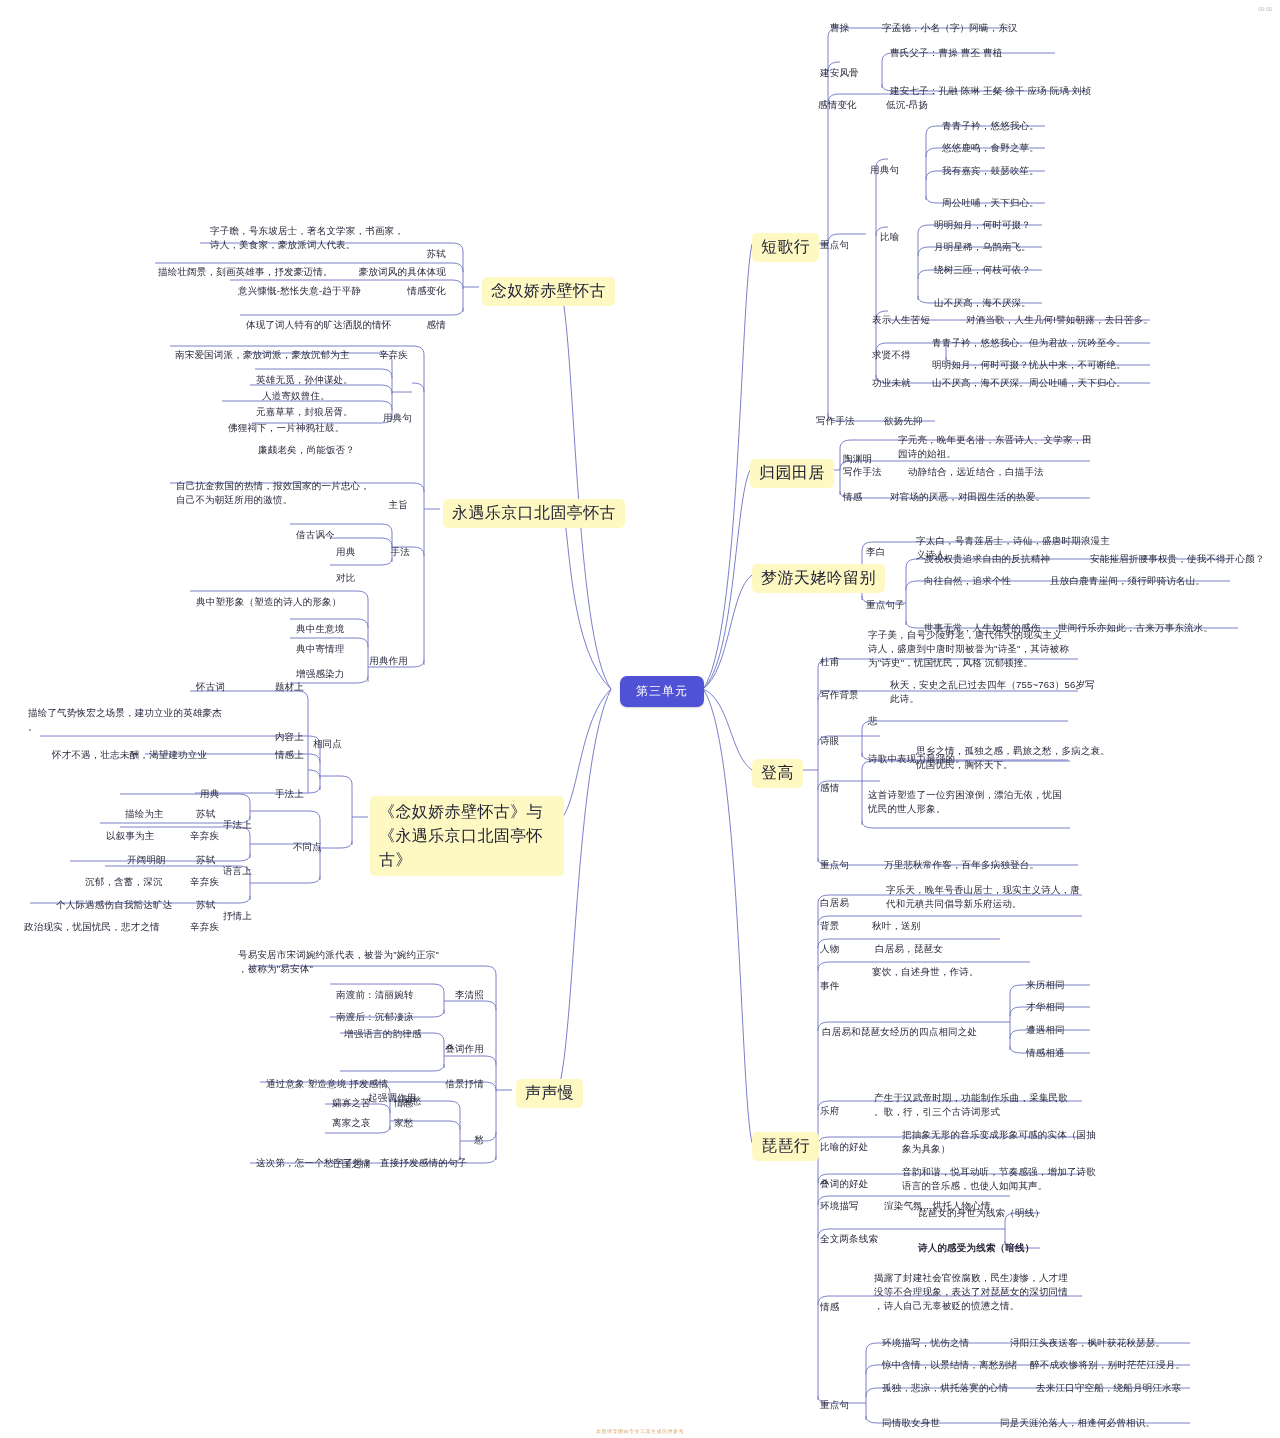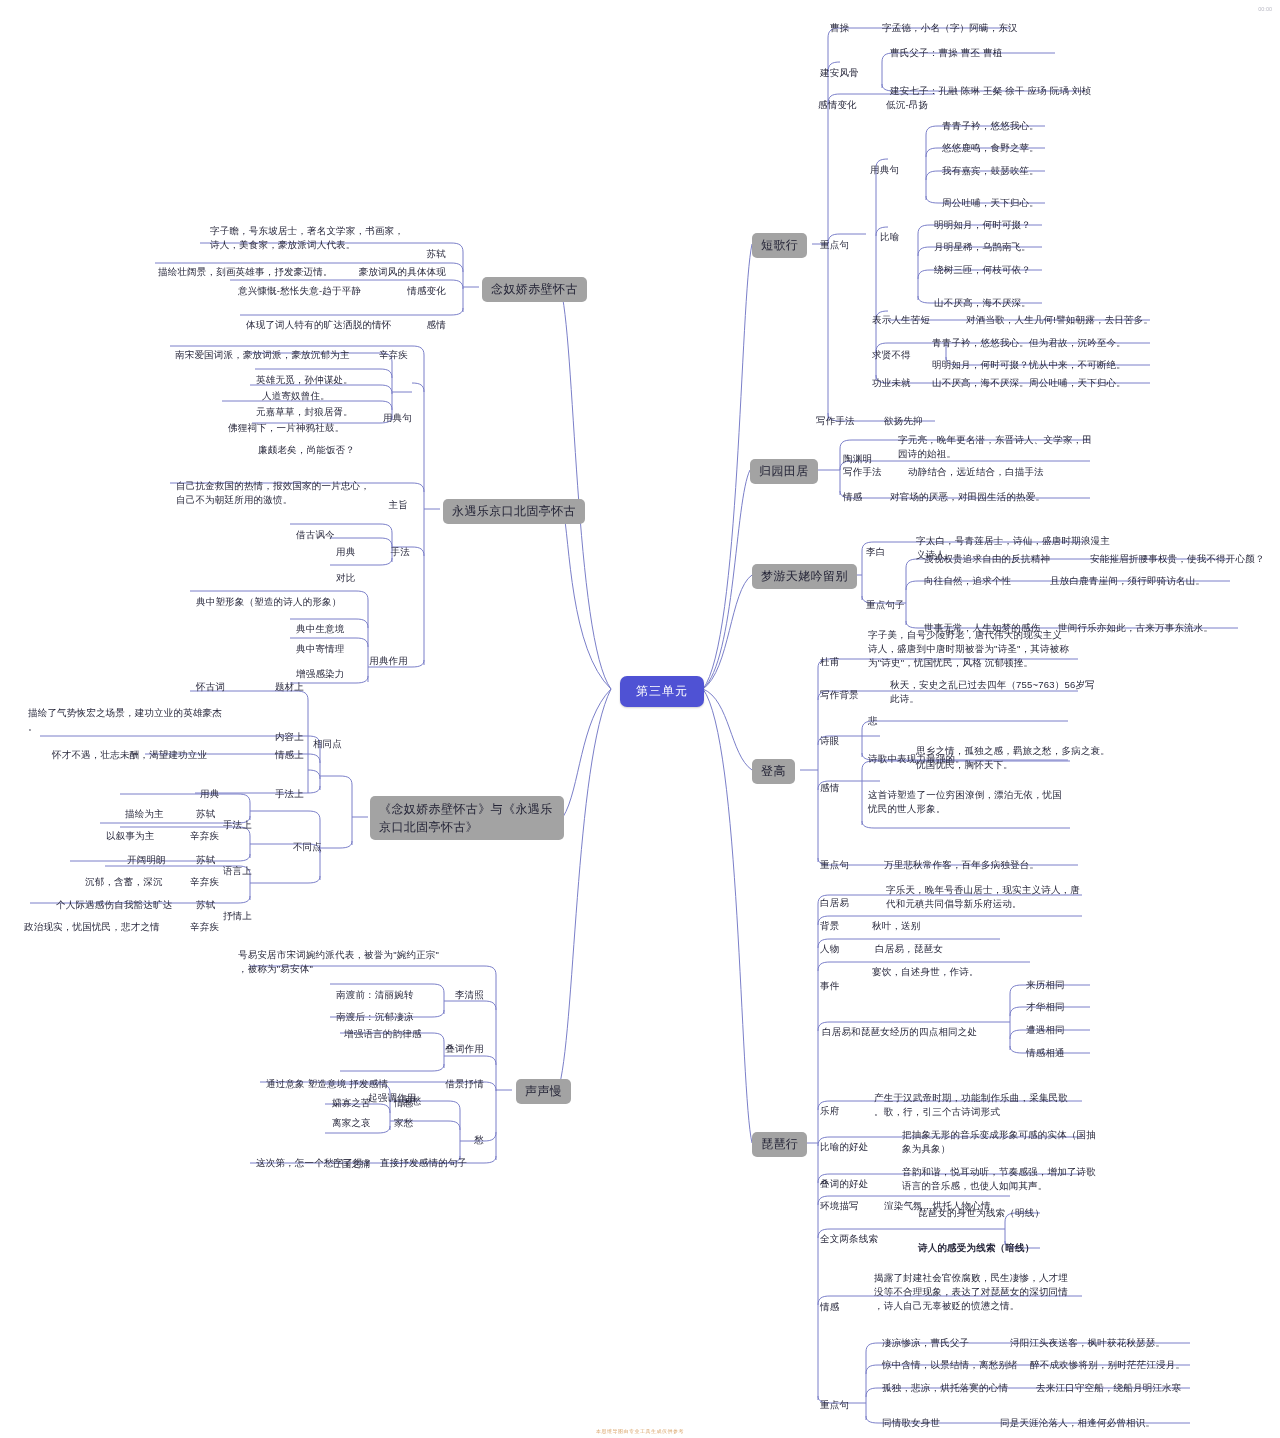--- a/index.html
+++ b/index.html
@@ -25,24 +25,24 @@
     background:#4f52d4;
     color:#ffffff;
     border-radius:7px;
     font-size:12px;
     padding:7px 16px;
     letter-spacing:1px;
     box-shadow:0 1px 2px rgba(0,0,0,.18);
   }
   .topic{
     position:absolute;
-    background:#a3a3a3;
+    background:#fef9c3;
     border-radius:5px;
     padding:4px 9px;
-    font-size:12px;
+    font-size:16px;
     letter-spacing:.4px;
     color:#222235;
   }
   .watermark{
     position:absolute;left:50%;transform:translateX(-50%);
     bottom:4px;font-size:5px;color:#d9a46a;letter-spacing:.5px;
   }
   .corner-badge{
     position:absolute;right:8px;top:6px;font-size:5.5px;color:#b9b9c4;
   }
@@ -479,21 +479,21 @@
   <div class="node l" style="left:884px;top:1199px;">渲染气氛，烘托人物心情</div>
   <div class="node l" style="left:820px;top:1232px;">全文两条线索</div>
   <div class="node l" style="left:918px;top:1206px;">琵琶女的身世为线索（明线）</div>
   <div class="node l" style="left:918px;top:1241px;font-weight:bold;">诗人的感受为线索（暗线）</div>
   <div class="node l" style="left:820px;top:1300px;">情感</div>
   <div class="node l" style="left:874px;top:1271px;">揭露了封建社会官僚腐败，民生凄惨，人才埋
 没等不合理现象，表达了对琵琶女的深切同情
 ，诗人自己无辜被贬的愤懑之情。</div>
 
   <div class="node l" style="left:820px;top:1398px;">重点句</div>
-  <div class="node l" style="left:882px;top:1336px;">凄凉惨凉，曹氏父子</div>
+  <div class="node l" style="left:882px;top:1336px;">环境描写，忧伤之情</div>
   <div class="node l" style="left:1010px;top:1336px;">浔阳江头夜送客，枫叶获花秋瑟瑟。</div>
   <div class="node l" style="left:882px;top:1358px;">惊中含情，以景结情，离愁别绪</div>
   <div class="node l" style="left:1030px;top:1358px;">醉不成欢惨将别，别时茫茫江浸月。</div>
   <div class="node l" style="left:882px;top:1381px;">孤独，悲凉，烘托落寞的心情</div>
   <div class="node l" style="left:1036px;top:1381px;">去来江口守空船，绕船月明江水寒</div>
   <div class="node l" style="left:882px;top:1416px;">同情歌女身世</div>
   <div class="node l" style="left:1000px;top:1416px;">同是天涯沦落人，相逢何必曾相识。</div>
 
   <div class="topic" style="left:482px;top:277px;">
     <span>念奴娇赤壁怀古</span>

